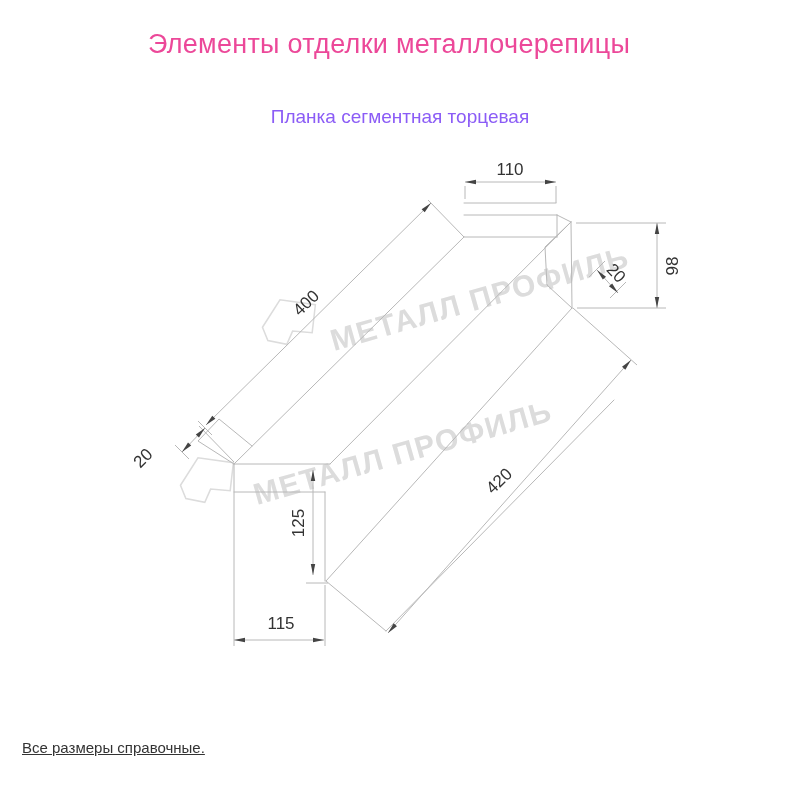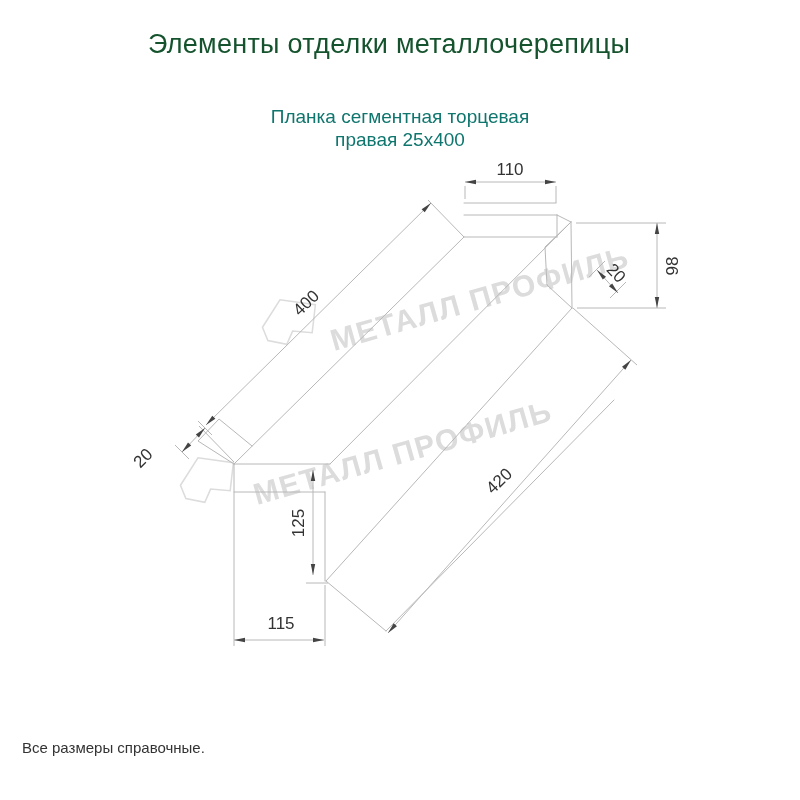--- a/index.html
+++ b/index.html
@@ -2,34 +2,33 @@
 <html><head>
 <meta charset="utf-8">
 <style>
   html,body{margin:0;padding:0;background:#ffffff;}
   body{width:800px;height:800px;position:relative;overflow:hidden;
        font-family:"Liberation Sans","DejaVu Sans",sans-serif;}
   .page-title{position:absolute;top:29px;left:0;width:778px;text-align:center;
        font-size:27px;letter-spacing:.3px;font-weight:400;}
   .product-name{position:absolute;top:105px;left:0;width:800px;text-align:center;
        font-size:19px;line-height:23px;font-weight:400;}
-  .footer{position:absolute;left:22px;top:737px;font-size:15px;line-height:22px;}
+  .footer{position:absolute;left:22px;top:737px;font-size:15px;line-height:22px;text-decoration:underline;}
   svg text{font-family:"Liberation Sans","DejaVu Sans",sans-serif;}
   .dim-label{font-size:17px;}
   .wm-text{font-size:30px;font-weight:700;letter-spacing:1.5px;}
   #drawing{position:absolute;left:0;top:0;}
 </style>
 </head>
 <body>
 
-<div class="page-title" style="color:#14532d;">Элементы отделки металлочерепицы</div>
+<div class="page-title" style="color:#ec4899;">Элементы отделки металлочерепицы</div>
 
-<div class="product-name" style="color:#0f766e;">
+<div class="product-name" style="color:#8b5cf6;">
   <div>Планка сегментная торцевая</div>
-  <div>правая 25x400</div>
 </div>
 
 <svg id="drawing" width="800" height="800" viewBox="0 0 800 800">
   <defs>
     <marker id="arr" markerUnits="userSpaceOnUse" markerWidth="14" markerHeight="8" refX="13" refY="4" orient="auto-start-reverse">
       <path d="M13,4 L2,1.8 L2,6.2 Z" fill="#444444"></path>
     </marker>
   </defs>
 
   <g>

